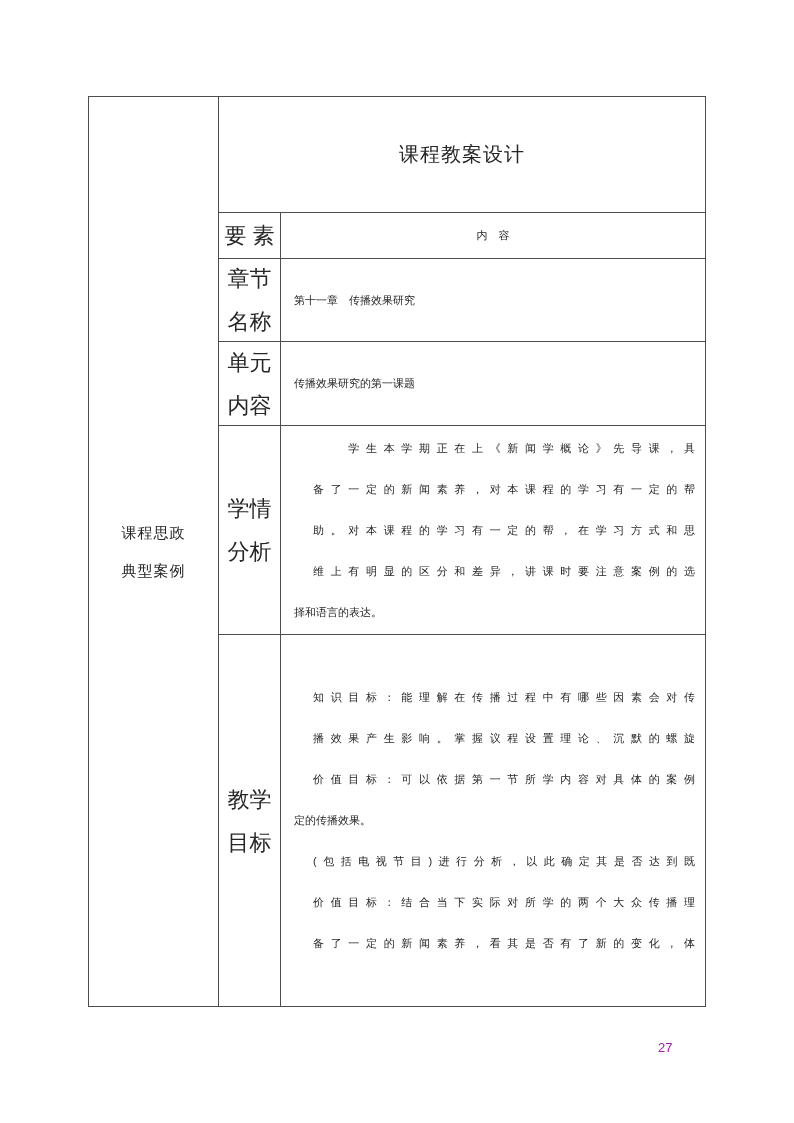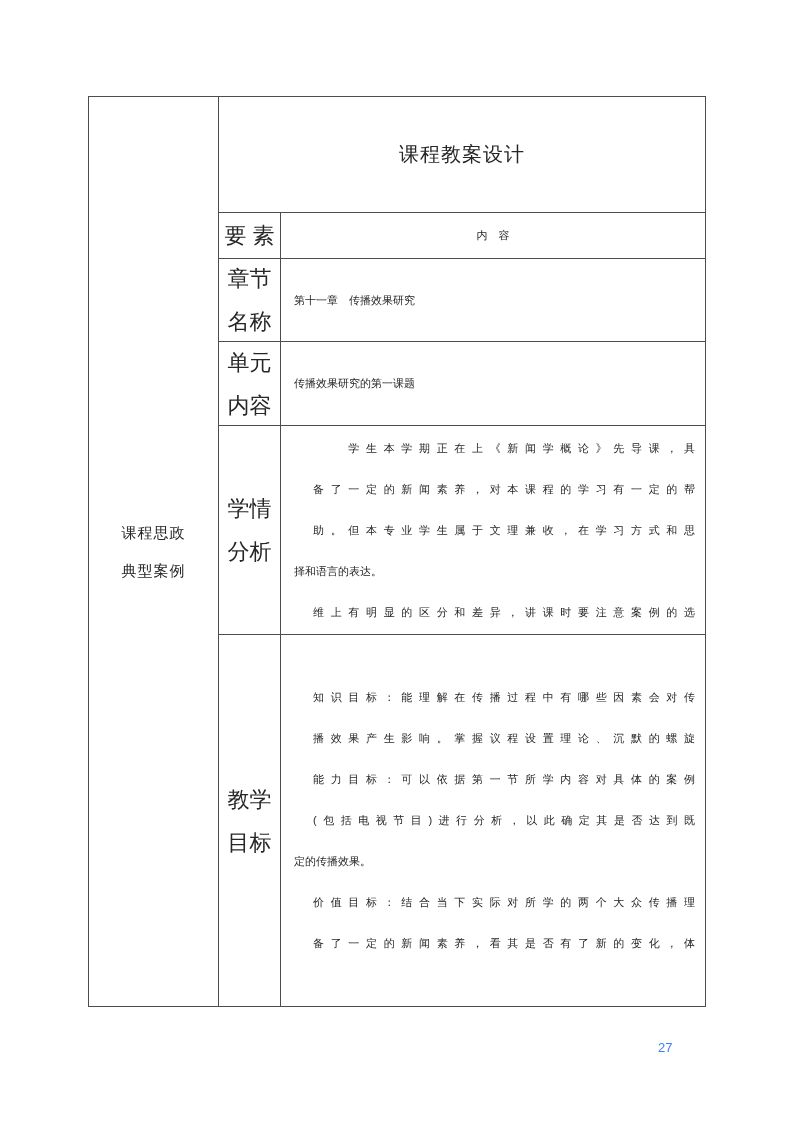--- a/index.html
+++ b/index.html
@@ -85,21 +85,21 @@
 
   .tline { line-height: 41px; }
   .jline { text-align: justify; text-align-last: justify; margin-left: 19px; }
   .lline { text-align: left; text-align-last: left; }
 
   .page-number {
     position: absolute;
     left: 658px;
     top: 1040px;
     font-size: 13px;
-    color: #3b82f6;
+    color: #a21caf;
   }
 </style>
 </head>
 <body>
 
 <div class="doc-table">
 
   <div class="category-cell">
     <div>课程思政</div>
     <div>典型案例</div>
@@ -135,37 +135,37 @@
     </div>
 
     <div class="trow row-situation">
       <div class="label-cell">
         <div>学情</div>
         <div>分析</div>
       </div>
       <div class="content-cell">
           <div class="tline jline">　　学生本学期正在上《新闻学概论》先导课，具</div>
           <div class="tline jline">备了一定的新闻素养，对本课程的学习有一定的帮</div>
-          <div class="tline jline">助。但本专业学生属于文理兼收，在学习方式和思</div>
+          <div class="tline jline">助。对本课程的学习有一定的帮，在学习方式和思</div>
+          <div class="tline jline">维上有明显的区分和差异，讲课时要注意案例的选</div>
           <div class="tline lline">择和语言的表达。</div>
-          <div class="tline jline">维上有明显的区分和差异，讲课时要注意案例的选</div>
         </div>
     </div>
 
     <div class="trow row-goals">
       <div class="label-cell">
         <div>教学</div>
         <div>目标</div>
       </div>
       <div class="content-cell">
           <div class="tline jline">知识目标：能理解在传播过程中有哪些因素会对传</div>
           <div class="tline jline">播效果产生影响。掌握议程设置理论、沉默的螺旋</div>
-          <div class="tline jline">能力目标：可以依据第一节所学内容对具体的案例</div>
+          <div class="tline jline">价值目标：可以依据第一节所学内容对具体的案例</div>
+          <div class="tline lline">定的传播效果。</div>
           <div class="tline jline">(包括电视节目)进行分析，以此确定其是否达到既</div>
-          <div class="tline lline">定的传播效果。</div>
           <div class="tline jline">价值目标：结合当下实际对所学的两个大众传播理</div>
           <div class="tline jline">备了一定的新闻素养，看其是否有了新的变化，体</div>
         </div>
     </div>
 
   </div>
 </div>
 
 <div class="page-number">27</div>
 

